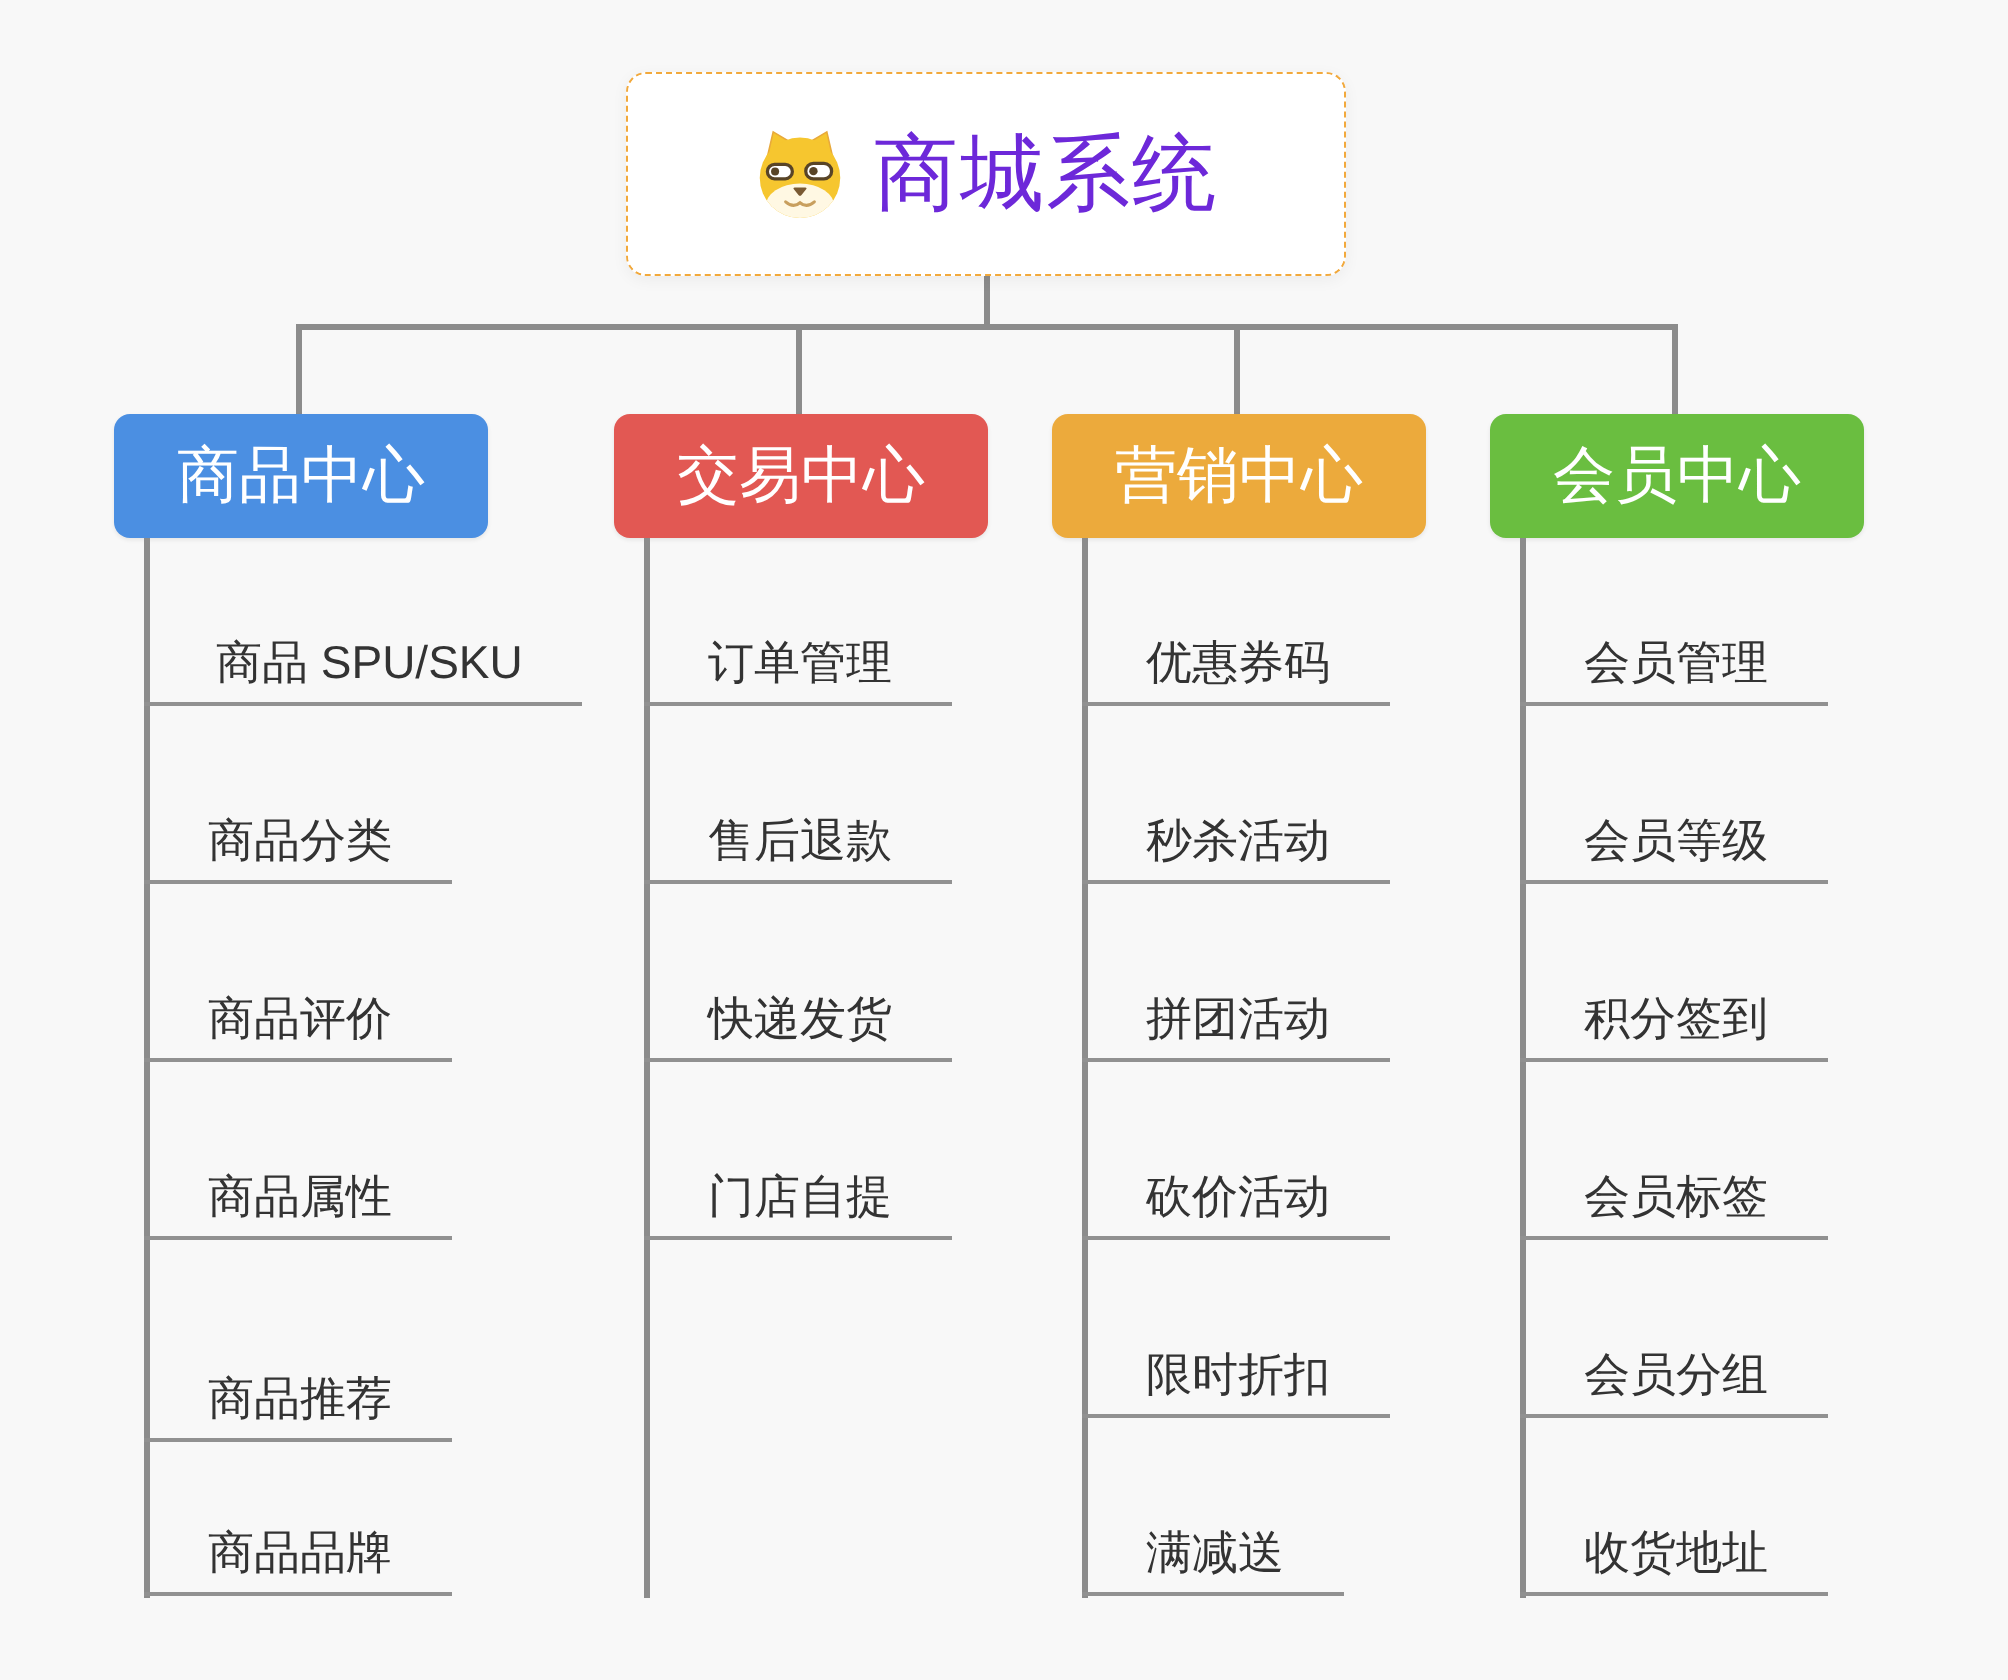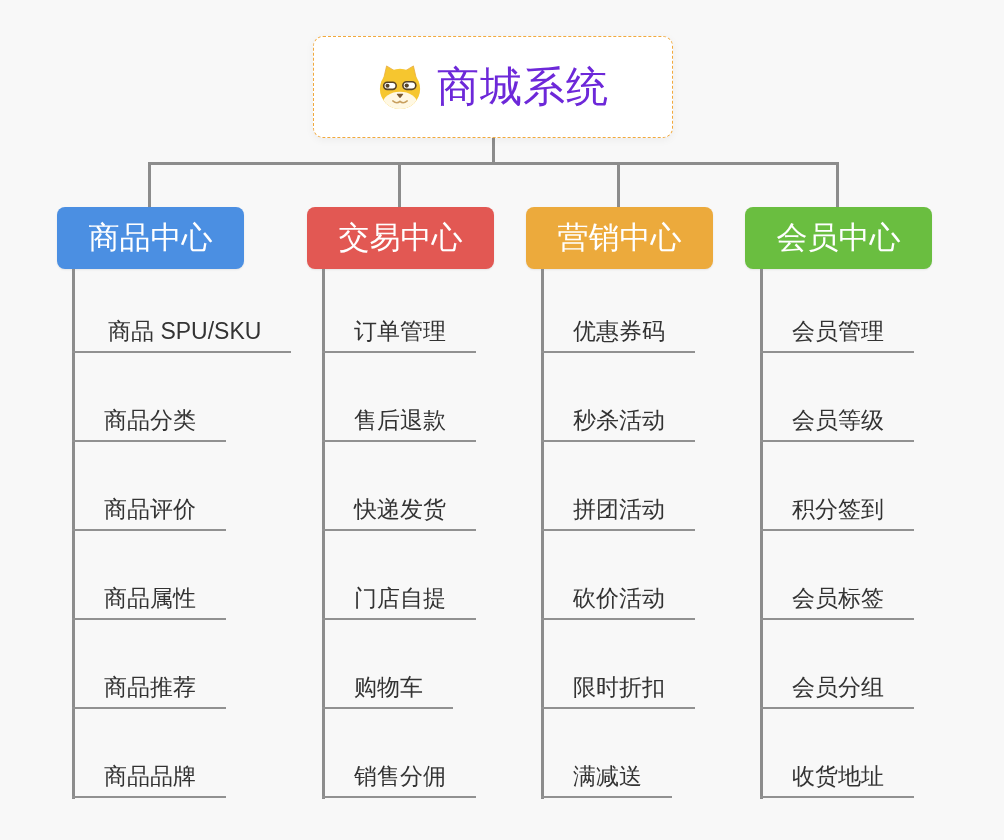--- a/index.html
+++ b/index.html
@@ -81,33 +81,31 @@
     <span class="root-title" style="color: #6d28d9;">商城系统</span>
   </div>
 
   <div class="column col1">
     <div class="branch-header" style="background: rgb(75, 143, 226);">商品中心</div>
     <div class="trunk" style="background: rgb(140, 140, 140);"></div>
     <div class="leaf l1" style="border-color: rgb(145, 145, 145); padding-left: 36px;">商品 SPU/SKU</div>
     <div class="leaf l2" style="border-color: rgb(145, 145, 145);">商品分类</div>
     <div class="leaf l3" style="border-color: rgb(145, 145, 145);">商品评价</div>
     <div class="leaf l4" style="border-color: rgb(145, 145, 145);">商品属性</div>
-    <div class="leaf l5" style="border-color: rgb(145, 145, 145);">商品推荐</div>
+    <div class="leaf l5" style="border-color: rgb(145, 145, 145); margin-top: 12px;">商品推荐</div>
     <div class="leaf l6" style="border-color: rgb(145, 145, 145);">商品品牌</div>
   </div>
 
   <div class="column col2">
     <div class="branch-header" style="background: rgb(226, 88, 83);">交易中心</div>
     <div class="trunk" style="background: rgb(140, 140, 140);"></div>
     <div class="leaf l1" style="border-color: rgb(145, 145, 145);">订单管理</div>
     <div class="leaf l2" style="border-color: rgb(145, 145, 145);">售后退款</div>
     <div class="leaf l3" style="border-color: rgb(145, 145, 145);">快递发货</div>
     <div class="leaf l4" style="border-color: rgb(145, 145, 145);">门店自提</div>
-    <div class="leaf l5" style="border-color: rgb(145, 145, 145);">购物车</div>
-    <div class="leaf l6" style="border-color: rgb(145, 145, 145);">销售分佣</div>
   </div>
 
   <div class="column col3">
     <div class="branch-header" style="background: rgb(236, 170, 60);">营销中心</div>
     <div class="trunk" style="background: rgb(140, 140, 140);"></div>
     <div class="leaf l1" style="border-color: rgb(145, 145, 145);">优惠券码</div>
     <div class="leaf l3" style="border-color: rgb(145, 145, 145);">拼团活动</div>
     <div class="leaf l2" style="border-color: rgb(145, 145, 145);">秒杀活动</div>
     <div class="leaf l4" style="border-color: rgb(145, 145, 145); padding-left: 32px;">砍价活动</div>
     <div class="leaf l5" style="border-color: rgb(145, 145, 145);">限时折扣</div>

